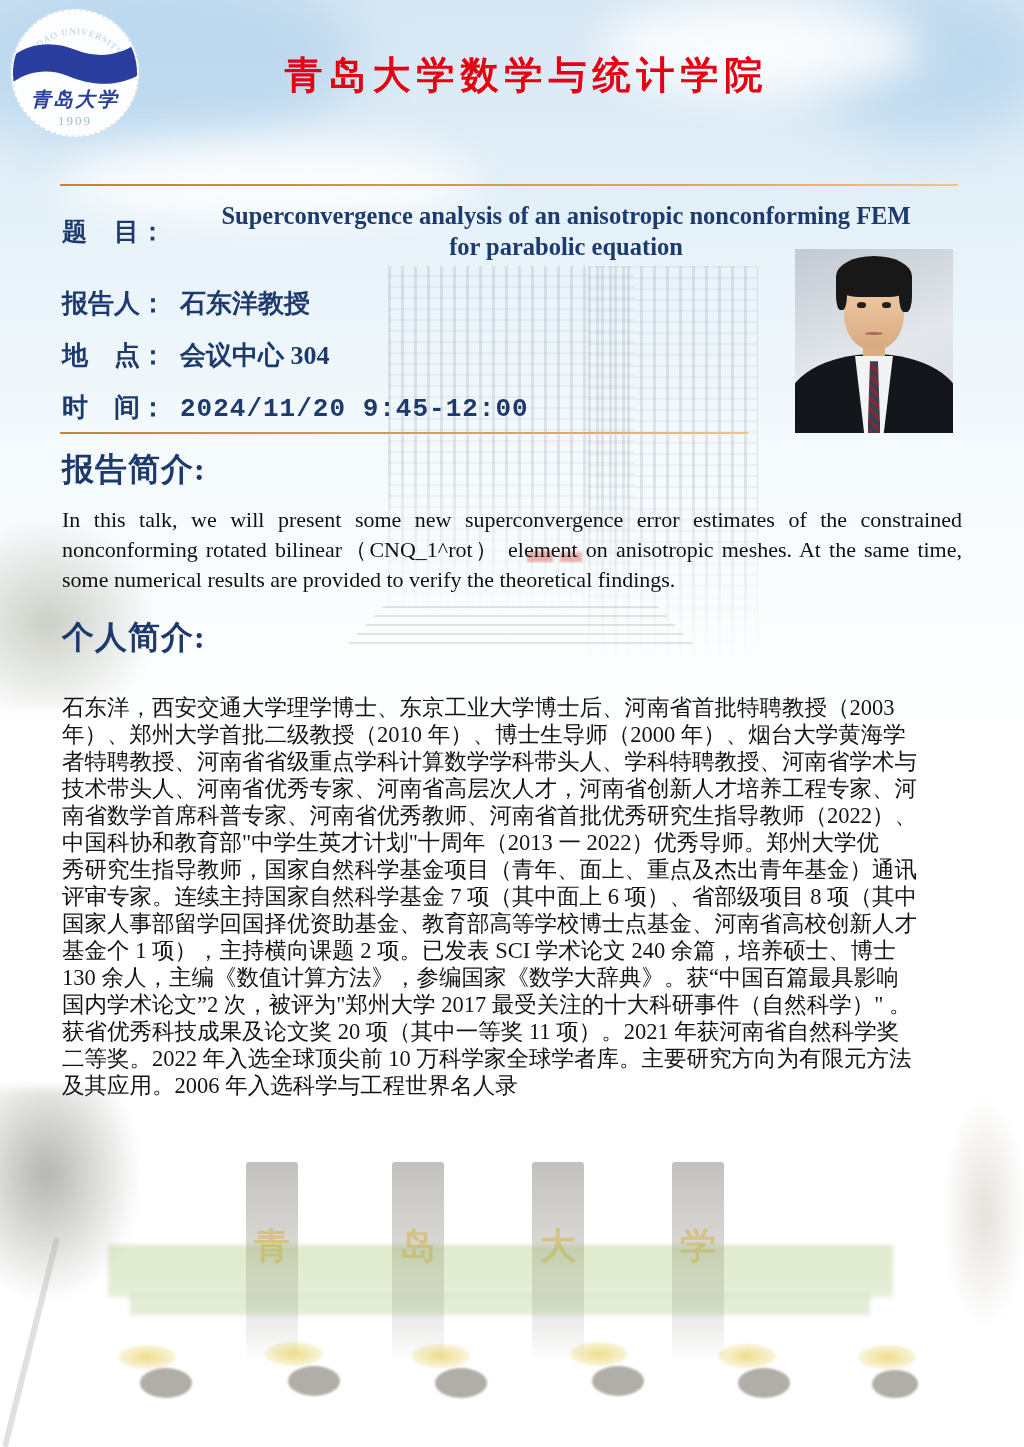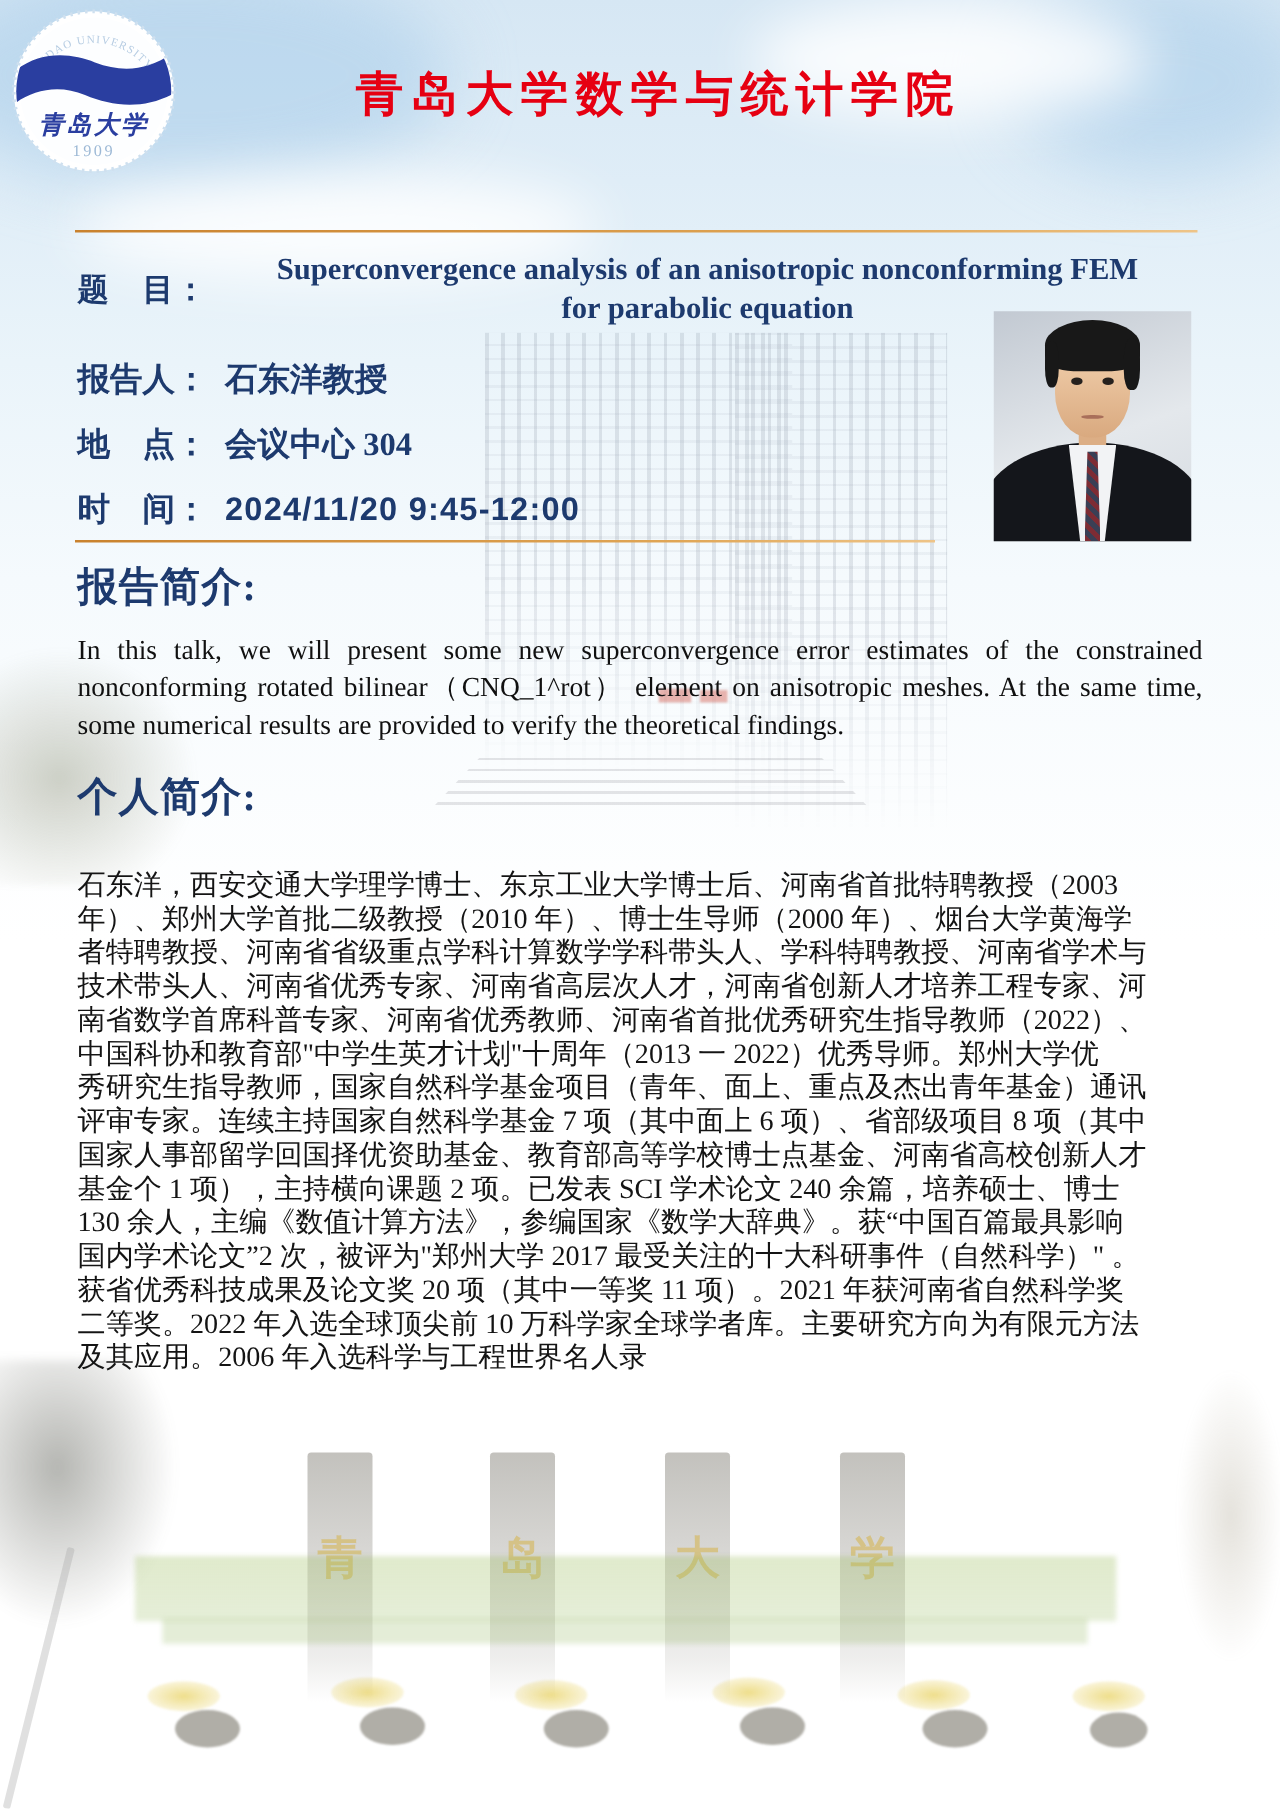--- a/index.html
+++ b/index.html
@@ -48,21 +48,21 @@
     font-size:37px; font-weight:bold; letter-spacing:9px; color:#1d3a6e;
   }
   .rule{height:2px; background:linear-gradient(90deg,#c9822e,#e0a656 70%,#eec488);}
   
   .navy{color:#1d3a6e; font-weight:bold;}
   .topic-row{left:62px; top:200px; width:898px; display:flex; align-items:center;}
   .topic-label{flex:0 0 auto; font-size:25px; letter-spacing:1px;}
   .topic-title{flex:1 1 auto; text-align:center; font-size:24.5px; line-height:31px; padding-left:6px;}
   .inforow{left:62px; font-size:26px;}
   .inforow .lbl{margin-right:14px;}
-  .time-value{font-family:Liberation Sans, sans-serif; font-size:26px; letter-spacing:1px;}
+  .time-value{font-family:Liberation Mono, monospace; font-size:26px; letter-spacing:1px;}
   
   .sec-heading{left:62px; font-size:32px; color:#1d3a6e; font-weight:bold; letter-spacing:1px;}
   .abstract-body{
     left:62px; top:505px; width:900px;
     font-size:22px; line-height:30px; color:#101010; text-align:justify;
   }
   .bio-body{
     left:62px; top:694px; width:904px;
     font-size:22.5px; line-height:27px; color:#141414; white-space:pre-line;
   }

